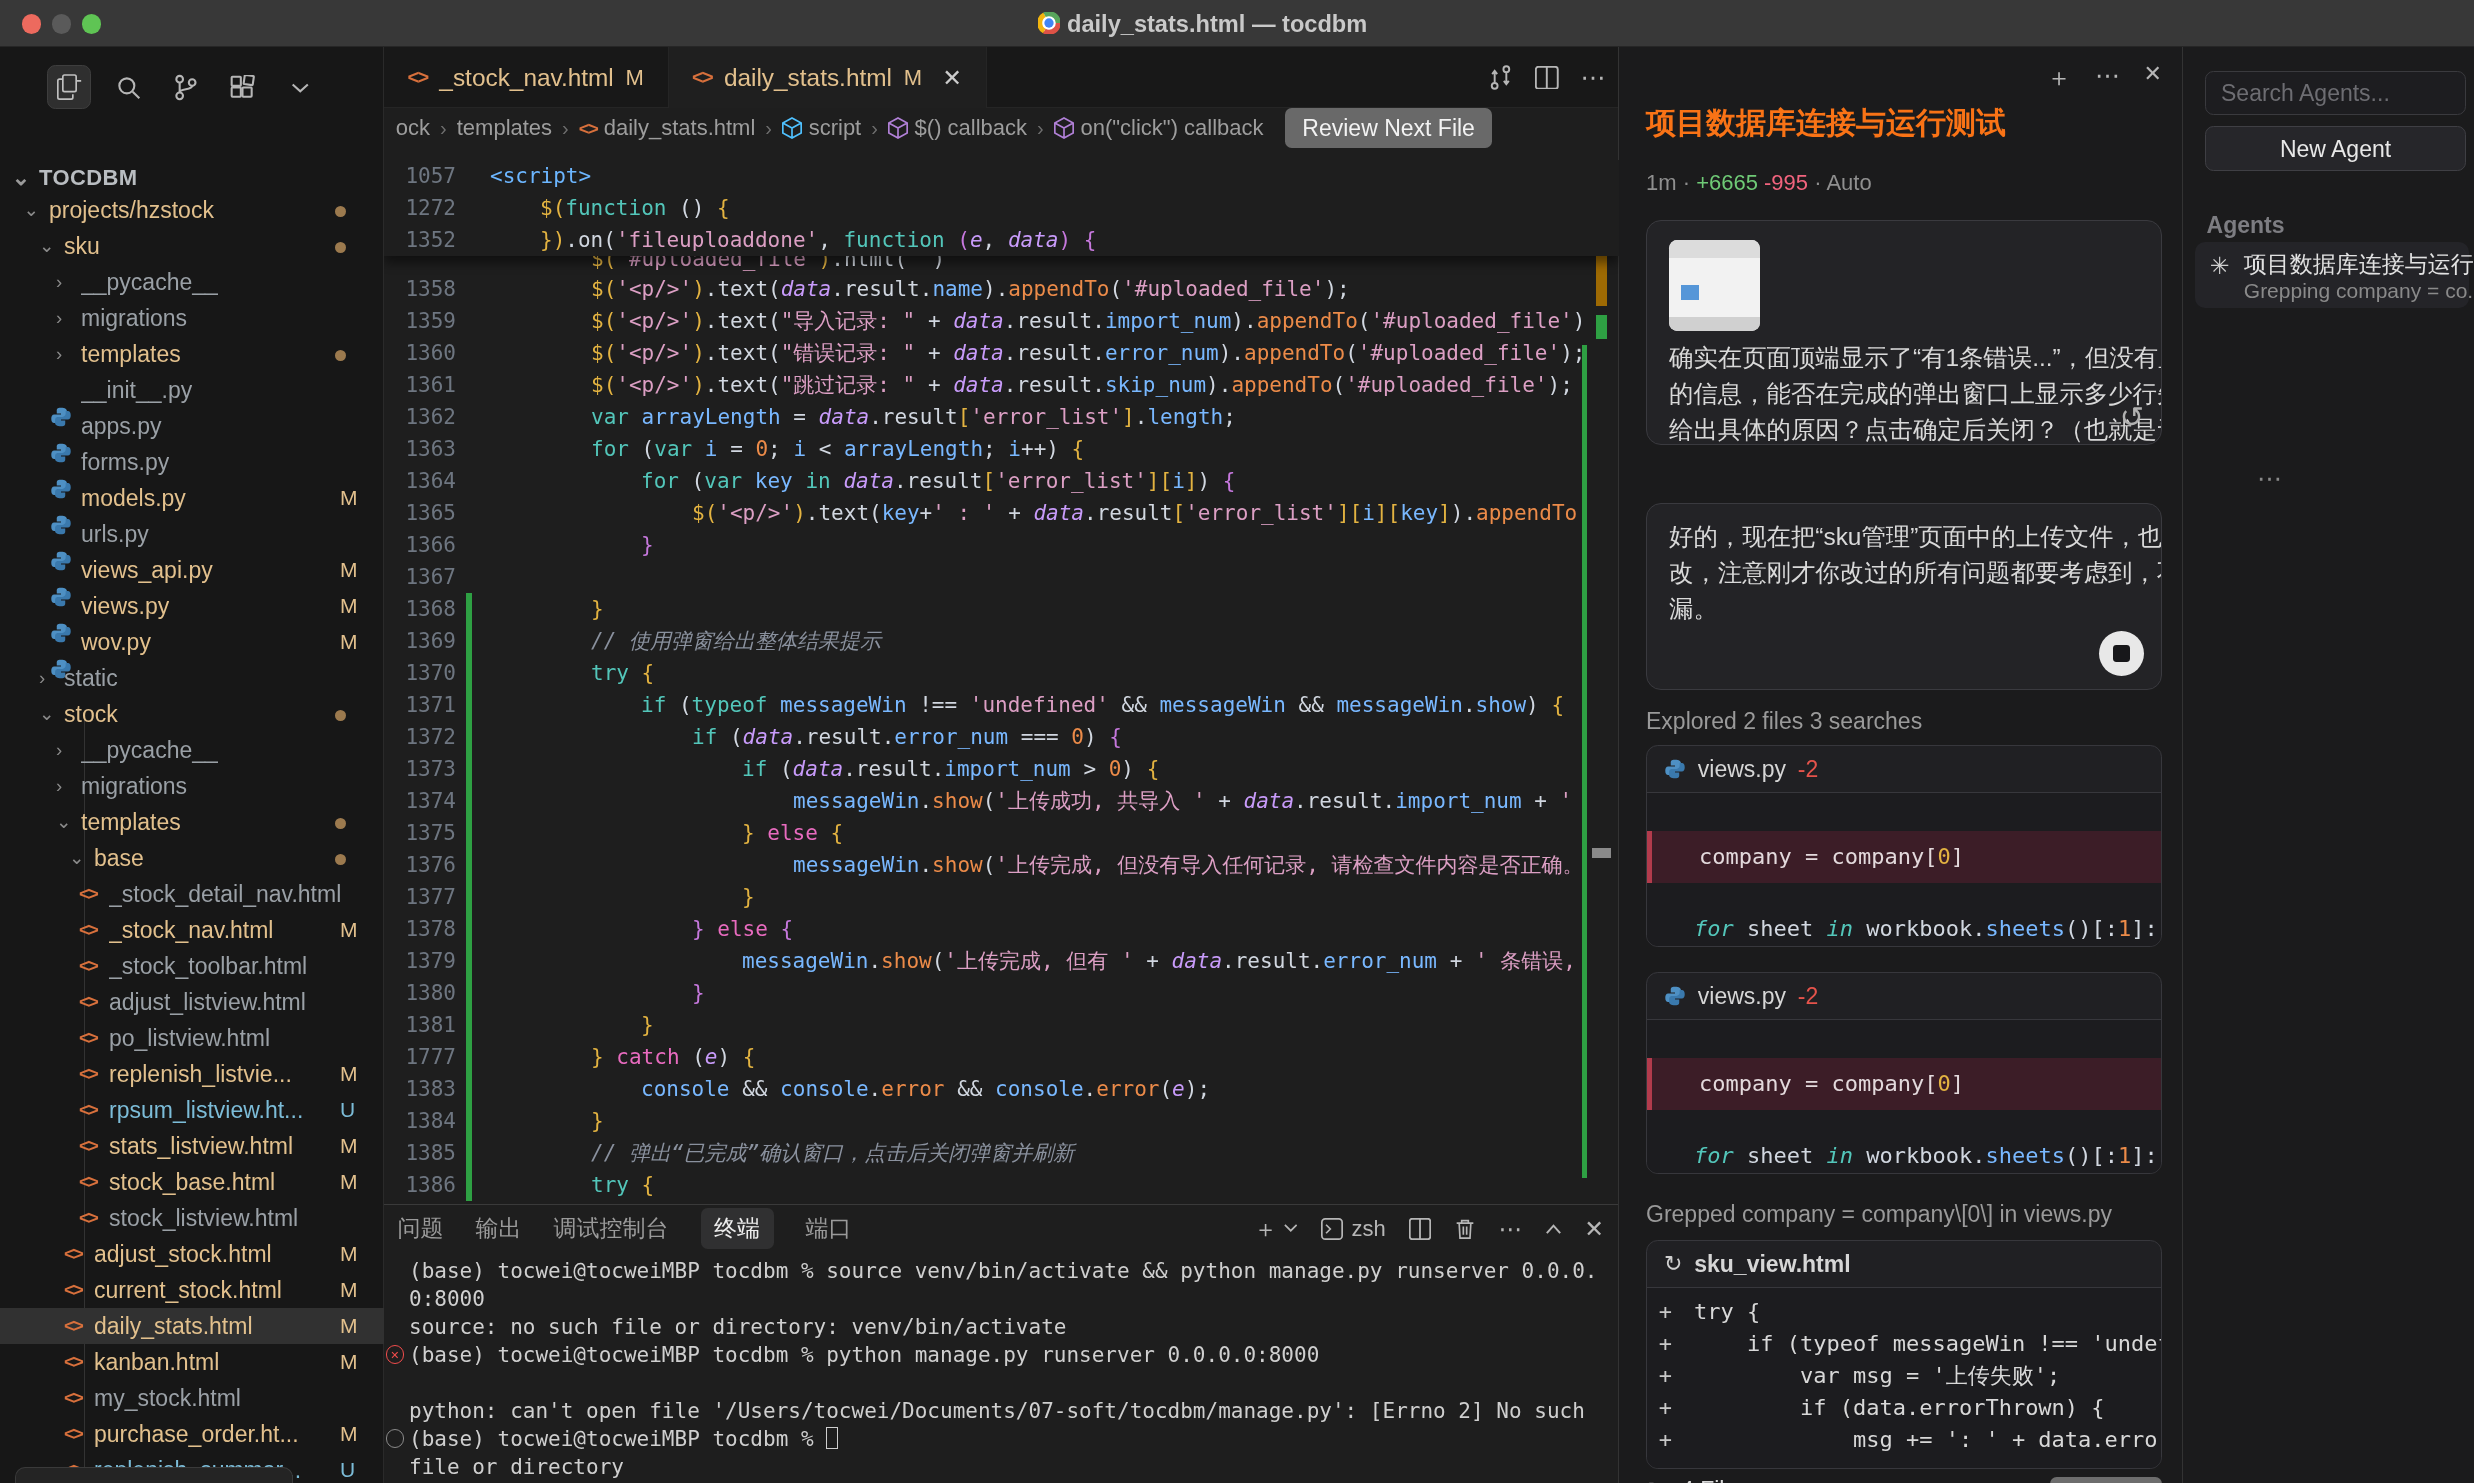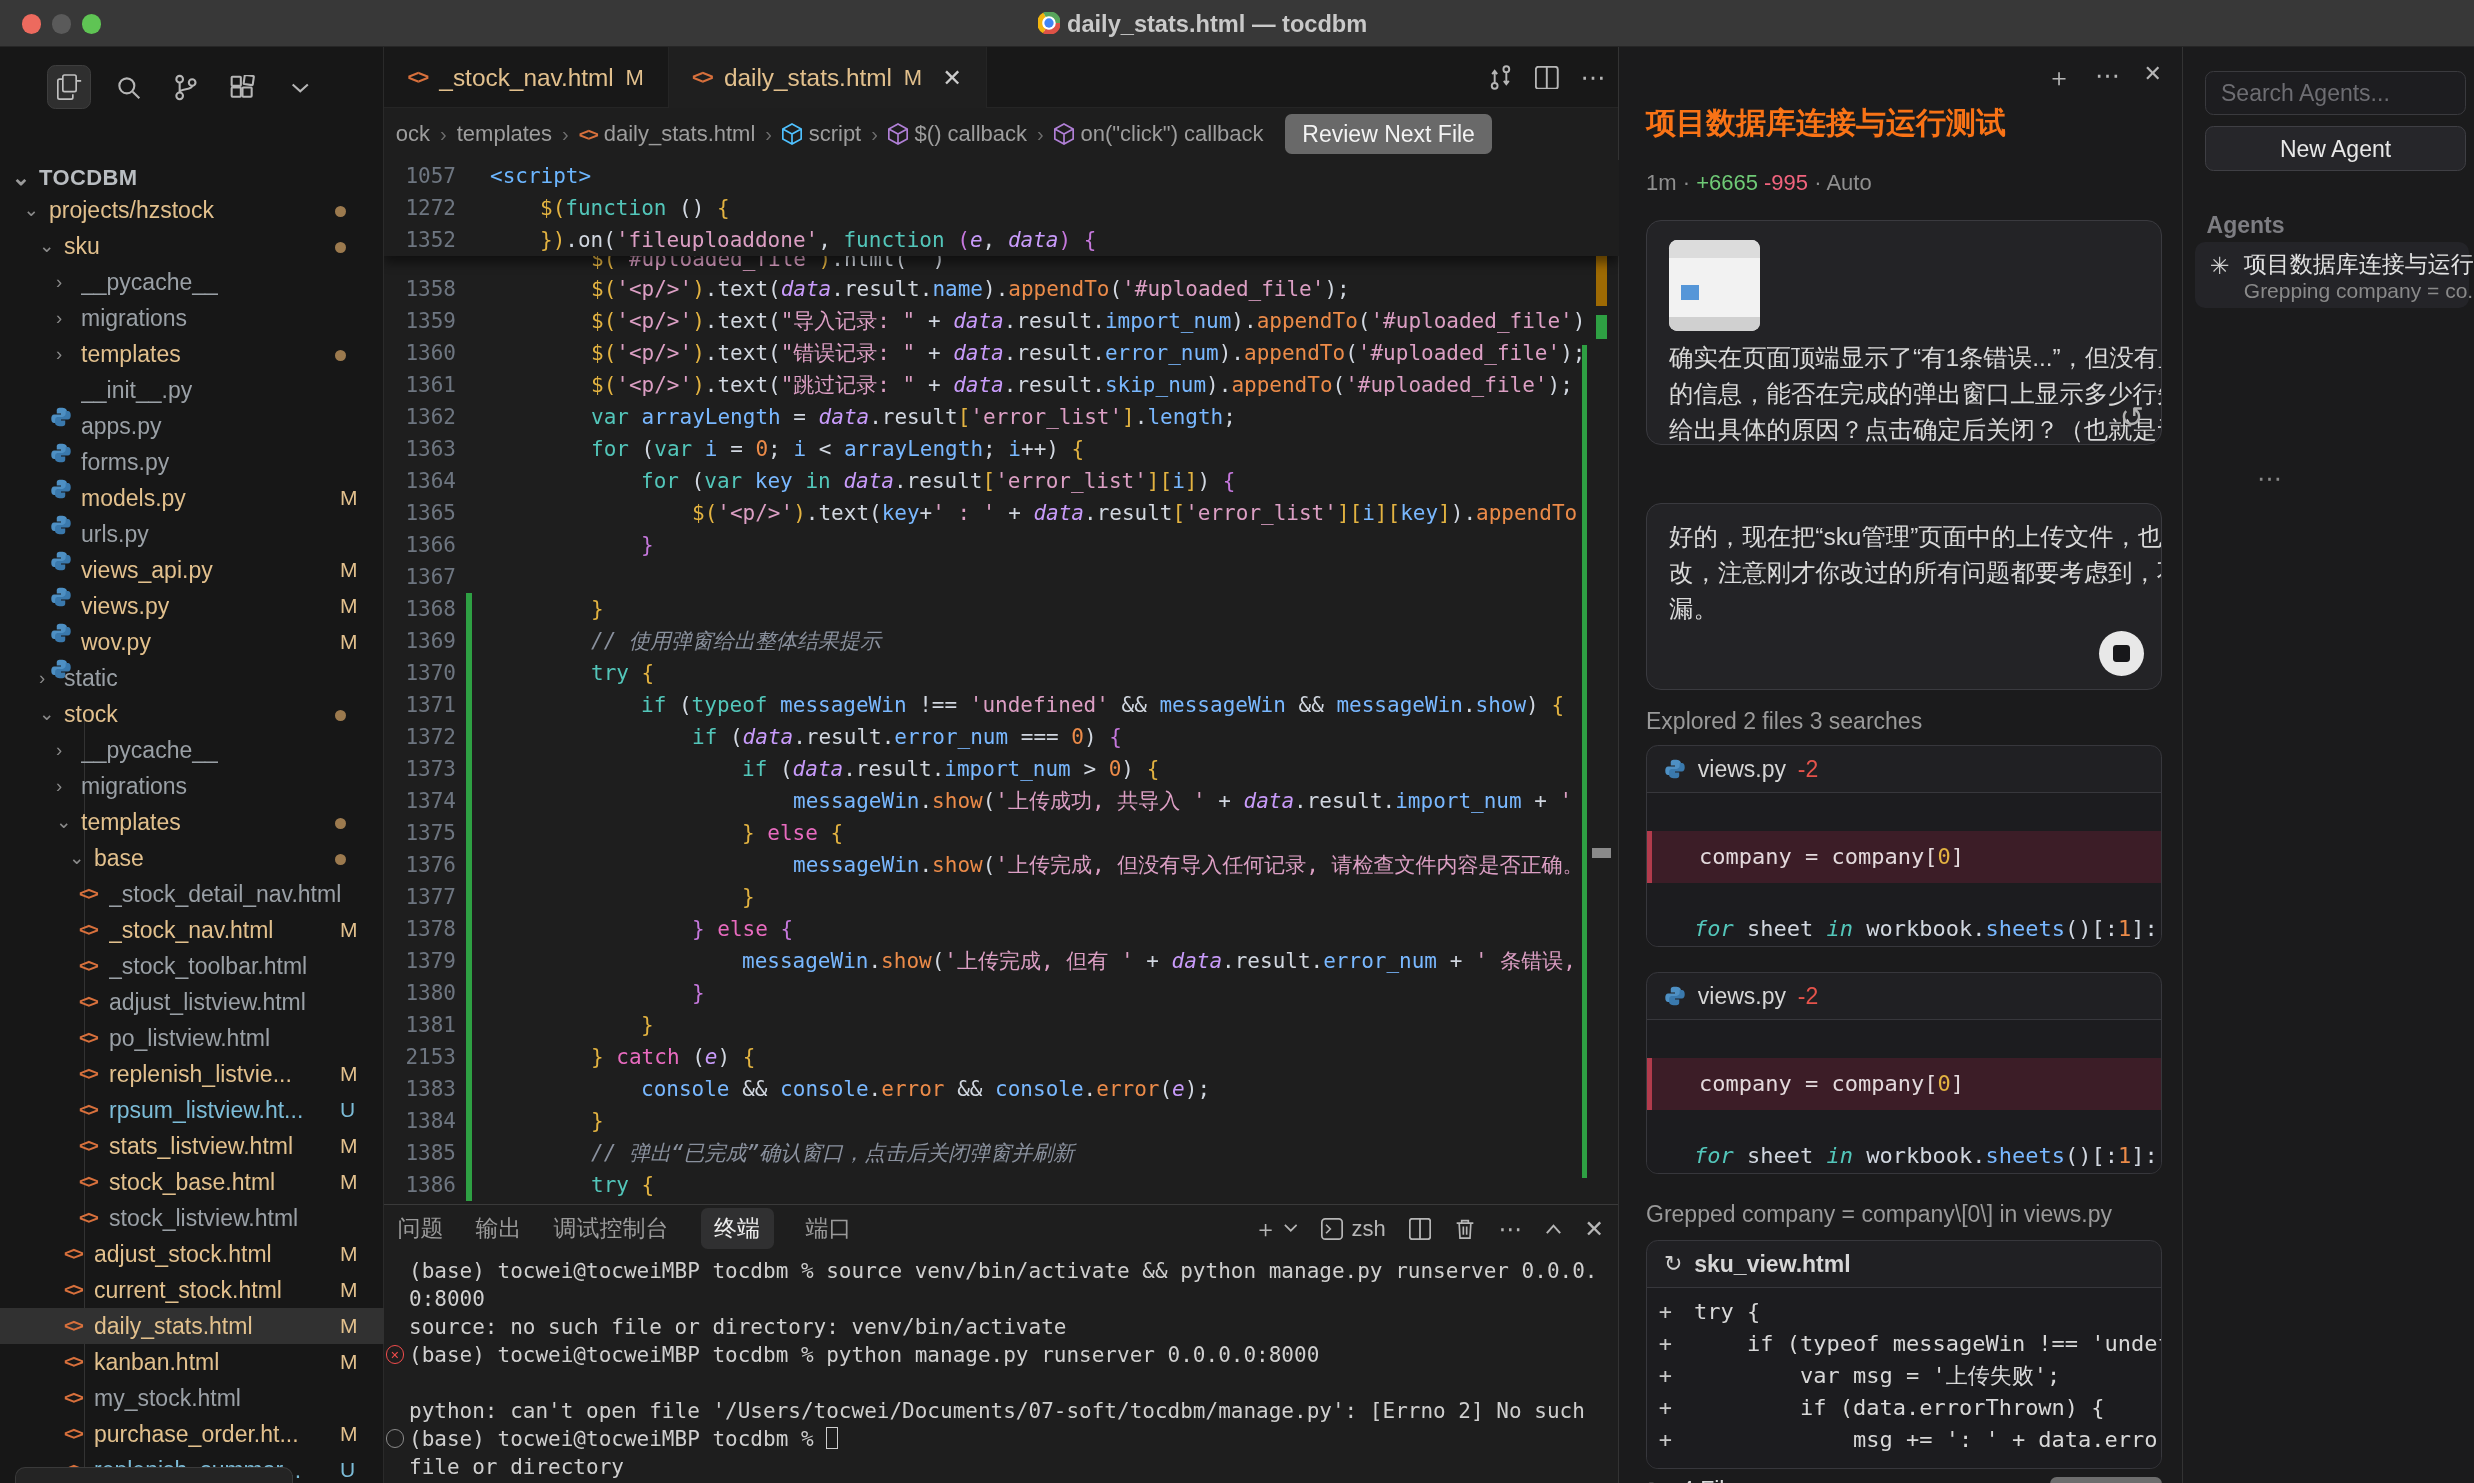--- a/index.html
+++ b/index.html
@@ -56,21 +56,21 @@
     border-right:0.8px solid #252525; }
   .tab .ticon { color:#d8703c; font-weight:bold; font-size:20px; letter-spacing:-1.7px; }
   .tab.active { background:#1f1f1f; }
   .tab .tname { color:#e2c08d; }
   .tab .tm { color:#e2c08d; font-size:22px; }
   .tab .tclose { color:#cccccc; font-size:23.6px; margin-left:8.4px; }
   #tab-actions { position:absolute; right:13.5px; top:0; height:61px; display:flex; align-items:center;
     gap:22px; color:#b6b6b6; }
 
   
-  #crumbs { position:absolute; left:0; top:61px; width:1235px; height:52px; display:flex; align-items:center;
+  #crumbs { position:absolute; left:0; top:55px; width:1235px; height:52px; display:flex; align-items:center;
     padding-left:11.8px; font-size:22px; color:#9d9d9d; gap:10px; white-space:nowrap; overflow:hidden; }
   #crumbs .sep { color:#6e6e6e; font-size:20px; }
   #crumbs .ci { display:flex; align-items:center; gap:6.7px; }
   #review-btn { margin-left:11.8px; background:#696969; color:#f3f3f3; border-radius:6.7px; font-size:23px;
     padding:6.7px 17px; flex:none; }
 
   
   #code { position:absolute; left:0; top:113px; width:1235px; height:1045px; overflow:hidden;
     background:#1e1e1e; }
   .cline { position:relative; height:32px; line-height:32px; font-size:21px; white-space:pre; }
@@ -409,21 +409,21 @@
         <div class="cline mono"><span class="num">1372</span><span class="gbar"></span><span class="ctext" style="padding-left:202px"><span class="tk-k">if</span><span class="tk-p"> (</span><span class="tk-d">data</span><span class="tk-p">.result.</span><span class="tk-i">error_num</span><span class="tk-p"> === </span><span class="tk-o">0</span><span class="tk-p">) </span><span class="tk-u">{</span></span></div>
         <div class="cline mono"><span class="num">1373</span><span class="gbar"></span><span class="ctext" style="padding-left:252px"><span class="tk-k">if</span><span class="tk-p"> (</span><span class="tk-d">data</span><span class="tk-p">.result.</span><span class="tk-i">import_num</span><span class="tk-p"> &gt; </span><span class="tk-o">0</span><span class="tk-p">) </span><span class="tk-y">{</span></span></div>
         <div class="cline mono"><span class="num">1374</span><span class="gbar"></span><span class="ctext" style="padding-left:303px"><span class="tk-i">messageWin</span><span class="tk-p">.</span><span class="tk-o">show</span><span class="tk-p">(</span><span class="tk-s">'上传成功, 共导入 '</span><span class="tk-p"> + </span><span class="tk-d">data</span><span class="tk-p">.result.</span><span class="tk-i">import_num</span><span class="tk-p"> + </span><span class="tk-s">'</span></span></div>
         <div class="cline mono"><span class="num">1375</span><span class="gbar"></span><span class="ctext" style="padding-left:252px"><span class="tk-y">}</span><span class="tk-p"> </span><span class="tk-e">else</span><span class="tk-p"> </span><span class="tk-y">{</span></span></div>
         <div class="cline mono"><span class="num">1376</span><span class="gbar"></span><span class="ctext" style="padding-left:303px"><span class="tk-i">messageWin</span><span class="tk-p">.</span><span class="tk-o">show</span><span class="tk-p">(</span><span class="tk-s">'上传完成, 但没有导入任何记录, 请检查文件内容是否正确。</span></span></div>
         <div class="cline mono"><span class="num">1377</span><span class="gbar"></span><span class="ctext" style="padding-left:252px"><span class="tk-y">}</span></span></div>
         <div class="cline mono"><span class="num">1378</span><span class="gbar"></span><span class="ctext" style="padding-left:202px"><span class="tk-u">}</span><span class="tk-p"> </span><span class="tk-e">else</span><span class="tk-p"> </span><span class="tk-u">{</span></span></div>
         <div class="cline mono"><span class="num">1379</span><span class="gbar"></span><span class="ctext" style="padding-left:252px"><span class="tk-i">messageWin</span><span class="tk-p">.</span><span class="tk-o">show</span><span class="tk-p">(</span><span class="tk-s">'上传完成, 但有 '</span><span class="tk-p"> + </span><span class="tk-d">data</span><span class="tk-p">.result.</span><span class="tk-i">error_num</span><span class="tk-p"> + </span><span class="tk-s">' 条错误,</span></span></div>
         <div class="cline mono"><span class="num">1380</span><span class="gbar"></span><span class="ctext" style="padding-left:202px"><span class="tk-u">}</span></span></div>
         <div class="cline mono"><span class="num">1381</span><span class="gbar"></span><span class="ctext" style="padding-left:151px"><span class="tk-y">}</span></span></div>
-        <div class="cline mono"><span class="num">2153</span><span class="gbar"></span><span class="ctext" style="padding-left:101px"><span class="tk-y">}</span><span class="tk-p"> </span><span class="tk-e">catch</span><span class="tk-p"> (</span><span class="tk-d">e</span><span class="tk-p">) </span><span class="tk-y">{</span></span></div>
+        <div class="cline mono"><span class="num">1777</span><span class="gbar"></span><span class="ctext" style="padding-left:101px"><span class="tk-y">}</span><span class="tk-p"> </span><span class="tk-e">catch</span><span class="tk-p"> (</span><span class="tk-d">e</span><span class="tk-p">) </span><span class="tk-y">{</span></span></div>
         <div class="cline mono"><span class="num">1383</span><span class="gbar"></span><span class="ctext" style="padding-left:151px"><span class="tk-i">console</span><span class="tk-p"> &amp;&amp; </span><span class="tk-i">console</span><span class="tk-p">.</span><span class="tk-o">error</span><span class="tk-p"> &amp;&amp; </span><span class="tk-i">console</span><span class="tk-p">.</span><span class="tk-o">error</span><span class="tk-p">(</span><span class="tk-d">e</span><span class="tk-p">);</span></span></div>
         <div class="cline mono"><span class="num">1384</span><span class="gbar"></span><span class="ctext" style="padding-left:101px"><span class="tk-y">}</span></span></div>
         <div class="cline mono"><span class="num">1385</span><span class="gbar"></span><span class="ctext" style="padding-left:101px"><span class="tk-c">// 弹出“已完成”确认窗口，点击后关闭弹窗并刷新</span></span></div>
         <div class="cline mono"><span class="num">1386</span><span class="gbar"></span><span class="ctext" style="padding-left:101px"><span class="tk-k">try</span><span class="tk-p"> </span><span class="tk-y">{</span></span></div>
       </div>
   </div>
   <div id="ruler">
     <div class="rmark" style="right:11.8px;top:74px;width:11px;height:72px;background:#9e6a03"></div>
     <div class="rmark" style="right:11.8px;top:155px;width:11px;height:23.6px;background:#2ea043"></div>
     <div class="rmark" style="right:32px;top:185px;width:5px;height:833px;background:#2ea043"></div>

